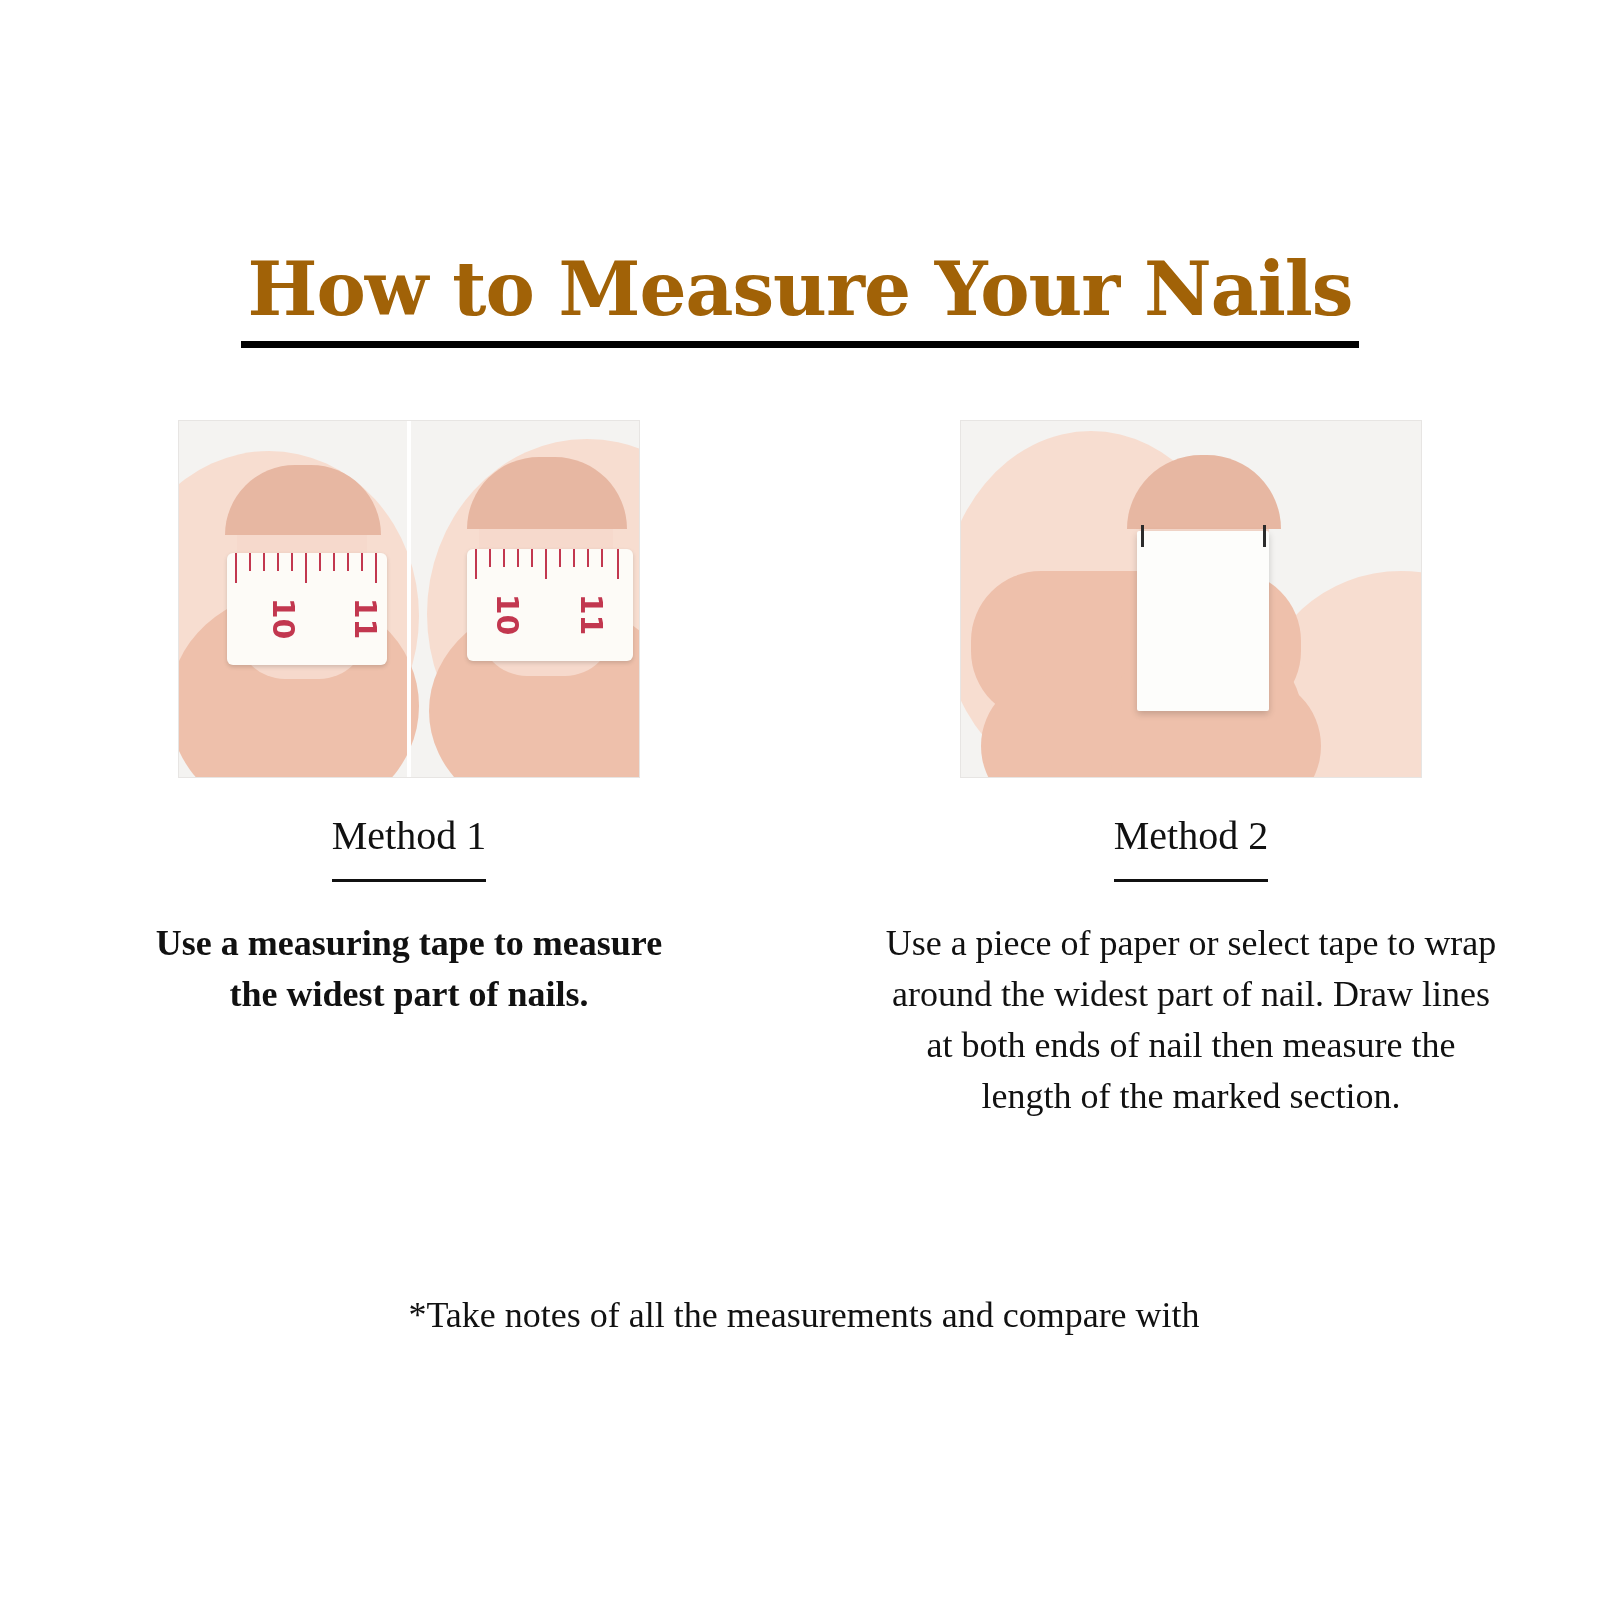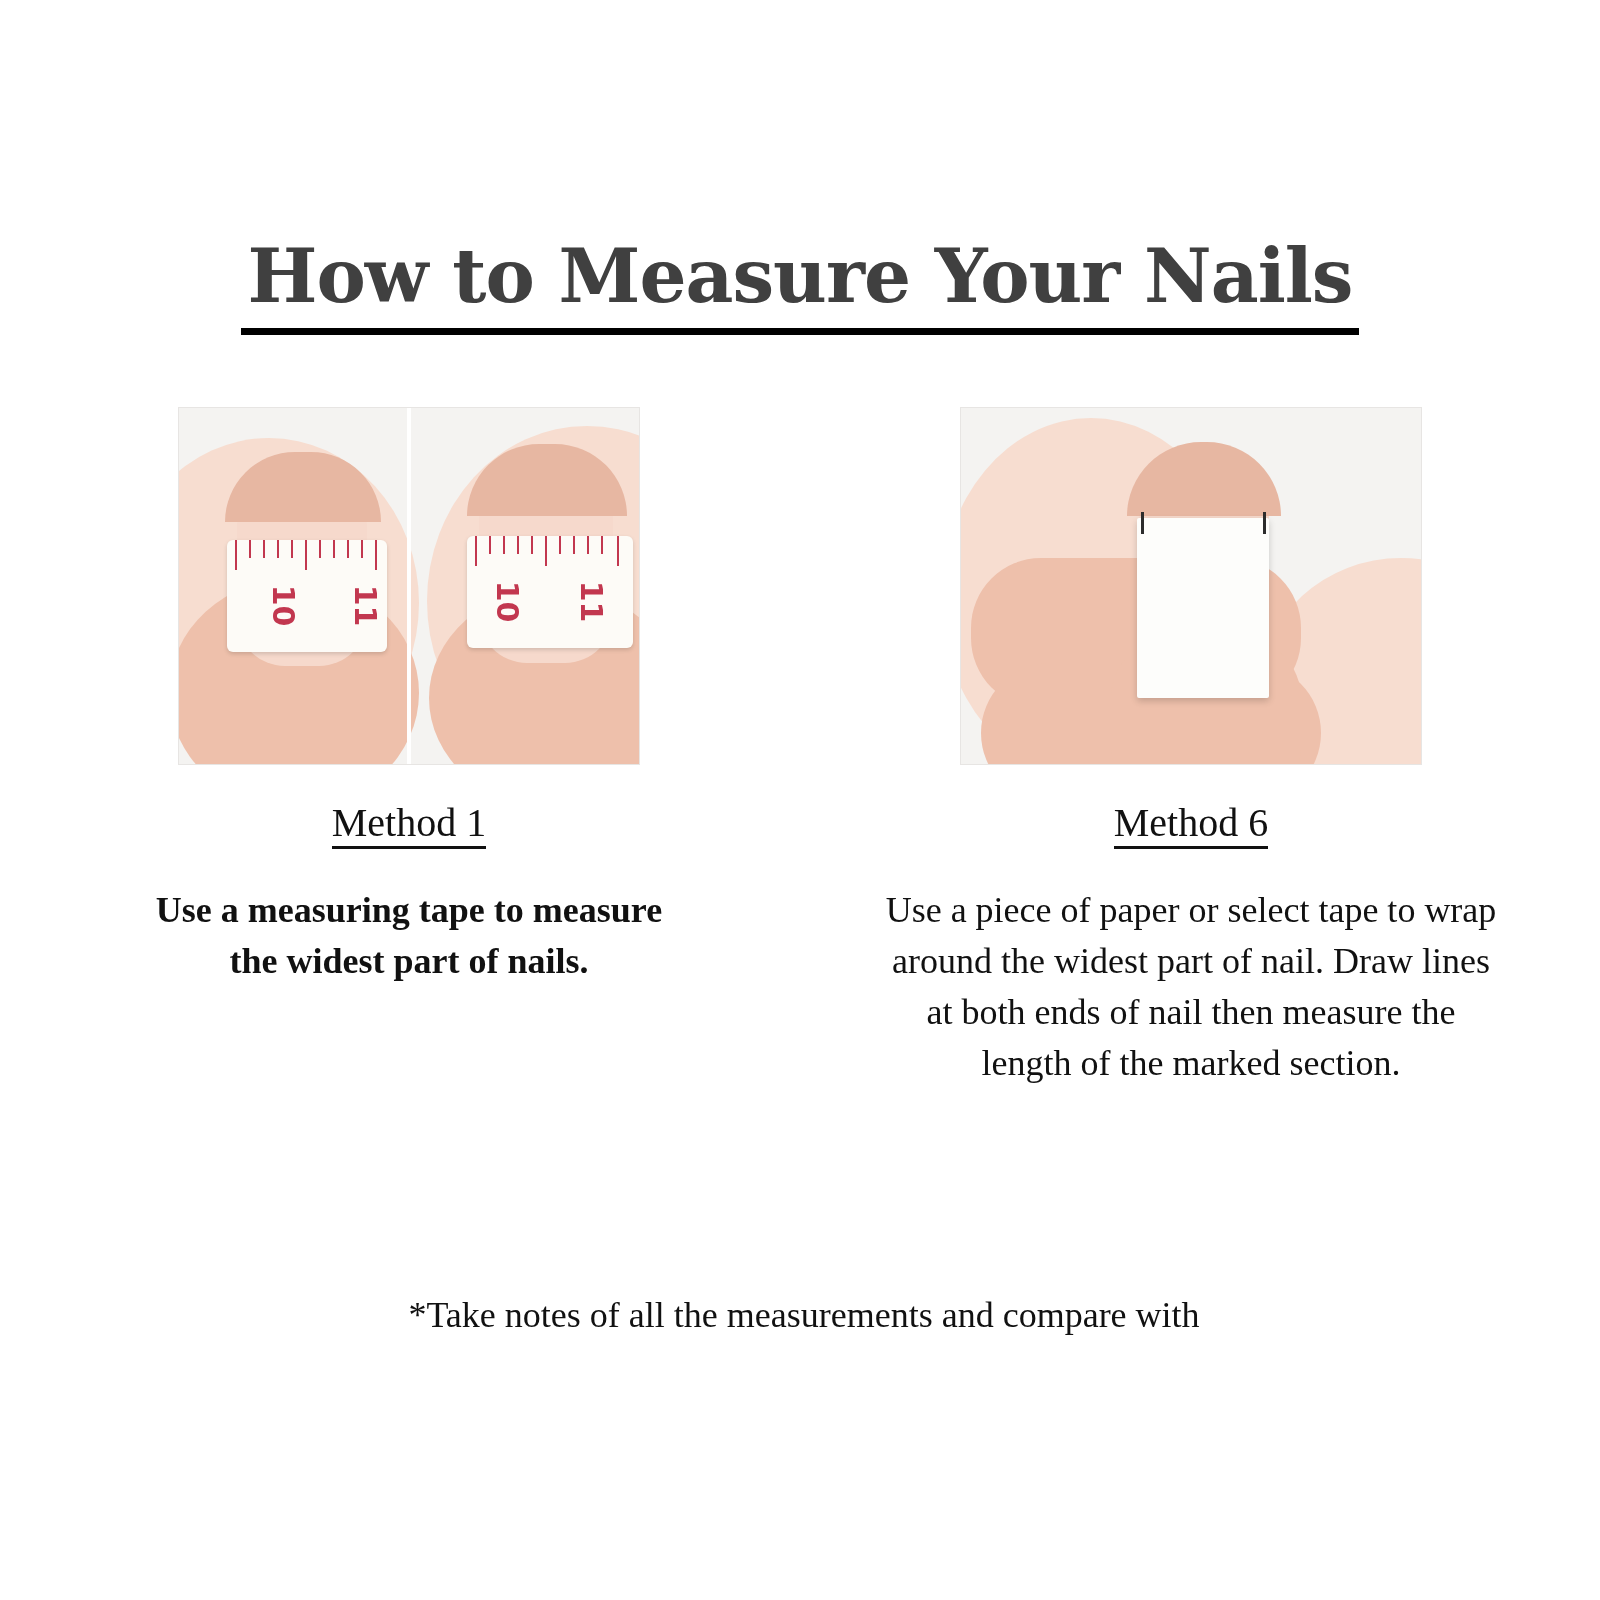--- a/index.html
+++ b/index.html
@@ -28,23 +28,24 @@
     padding-top: 238px;
     text-align: center;
   }
   .title {
     display: inline-block;
     font-family: "DejaVu Serif", serif;
     font-weight: bold;
     font-size: 74px;
     letter-spacing: -1px;
     line-height: 1.05;
-    color: #404040;
+    color: #a16207;
     border-bottom: 7px solid #000;
     padding: 0 6px 12px 6px;
+    margin-top: 13px;
   }
 
   
   .columns {
     margin-top: 72px;
     display: flex;
     justify-content: center;
     align-items: flex-start;
     gap: 0;
   }
@@ -129,21 +130,21 @@
     z-index: 6;
   }
 
   
   .method-label {
     margin-top: 34px;
     font-family: "Liberation Serif", serif;
     font-size: 40px;
     color: #111;
     border-bottom: 3px solid #111;
-    padding-bottom: 0;
+    padding-bottom: 20px;
     display: inline-block;
   }
   .caption {
     margin-top: 36px;
     text-align: center;
     font-size: 36px;
     line-height: 1.42;
     color: #111;
     max-width: 620px;
   }
@@ -242,21 +243,21 @@
 
         <div class="skin nailc" style="left:178px; top:48px; width:130px; height:215px; border-radius:62px 62px 48px 48px;"></div>
         <div class="skin skin3" style="left:166px; top:34px; width:154px; height:74px; border-radius:77px 77px 0 0; background:#e7b7a2;"></div>
         <div class="skin skin2" style="left:150px; top:230px; width:190px; height:170px; border-radius:60px;"></div>
 
         <div class="paper" style="left:176px; top:110px; width:132px; height:180px; border-radius:2px;"></div>
         <div class="mark-line" style="left:180px; top:104px; height:22px;"></div>
         <div class="mark-line" style="left:302px; top:104px; height:22px;"></div>
       </div>
 
-      <div class="method-label">Method 6</div>
+      <div class="method-label">Method 2</div>
 
       <div class="caption">Use a piece of paper  or select tape to wrap around the widest part of nail. Draw lines at both ends of nail then measure the length of the marked section.</div>
     </div>
   </div>
 
   <div class="footnote">
     <div>*Take notes of all the measurements and compare with</div>
   </div>
 
 </div>

